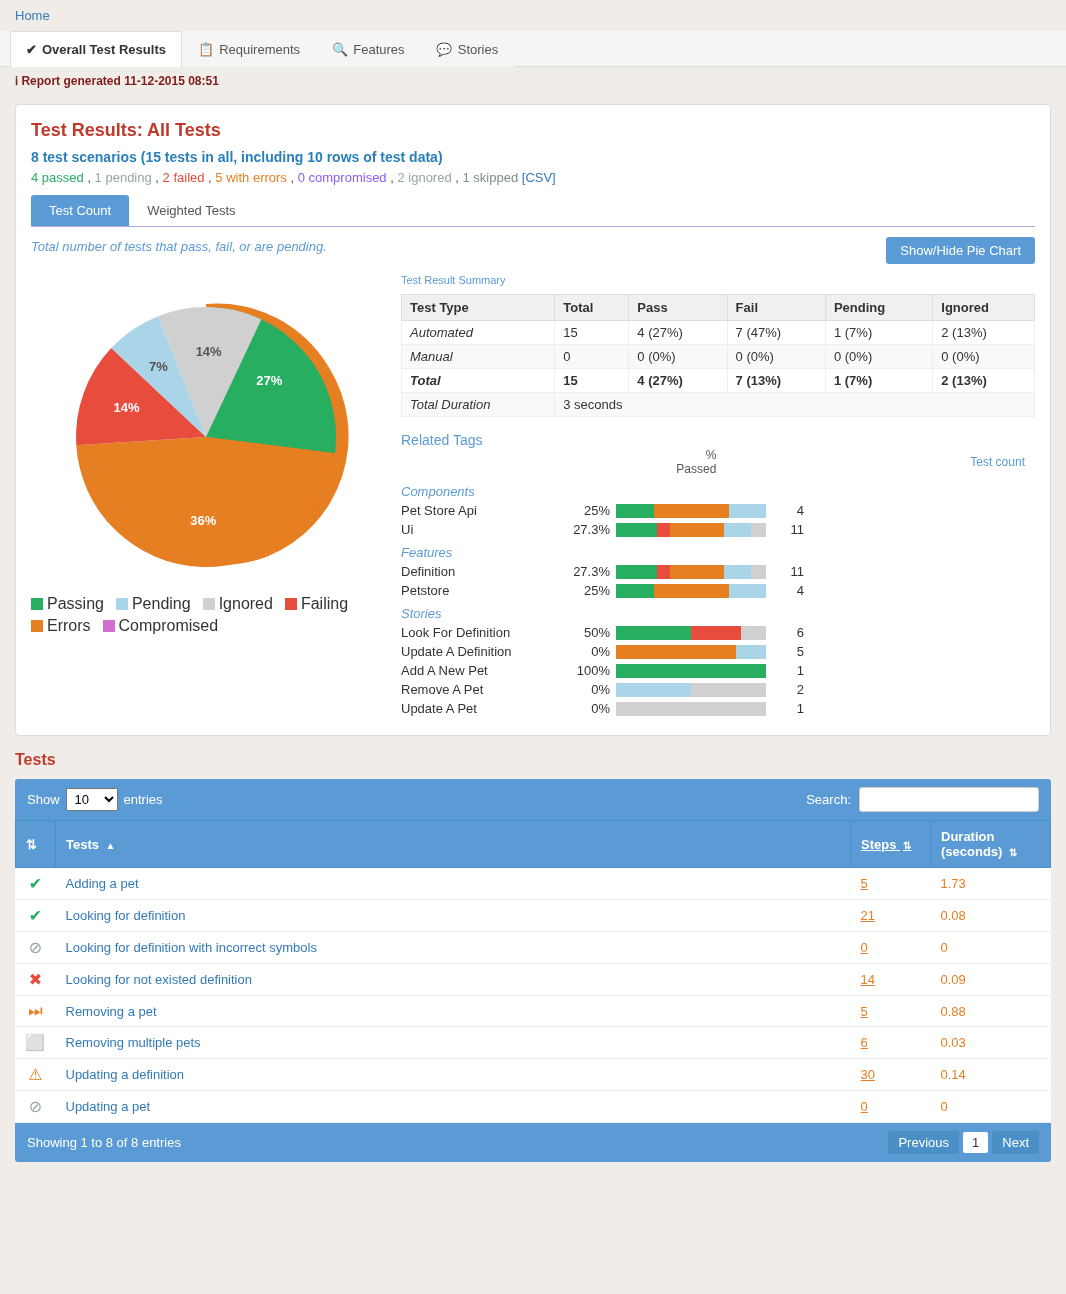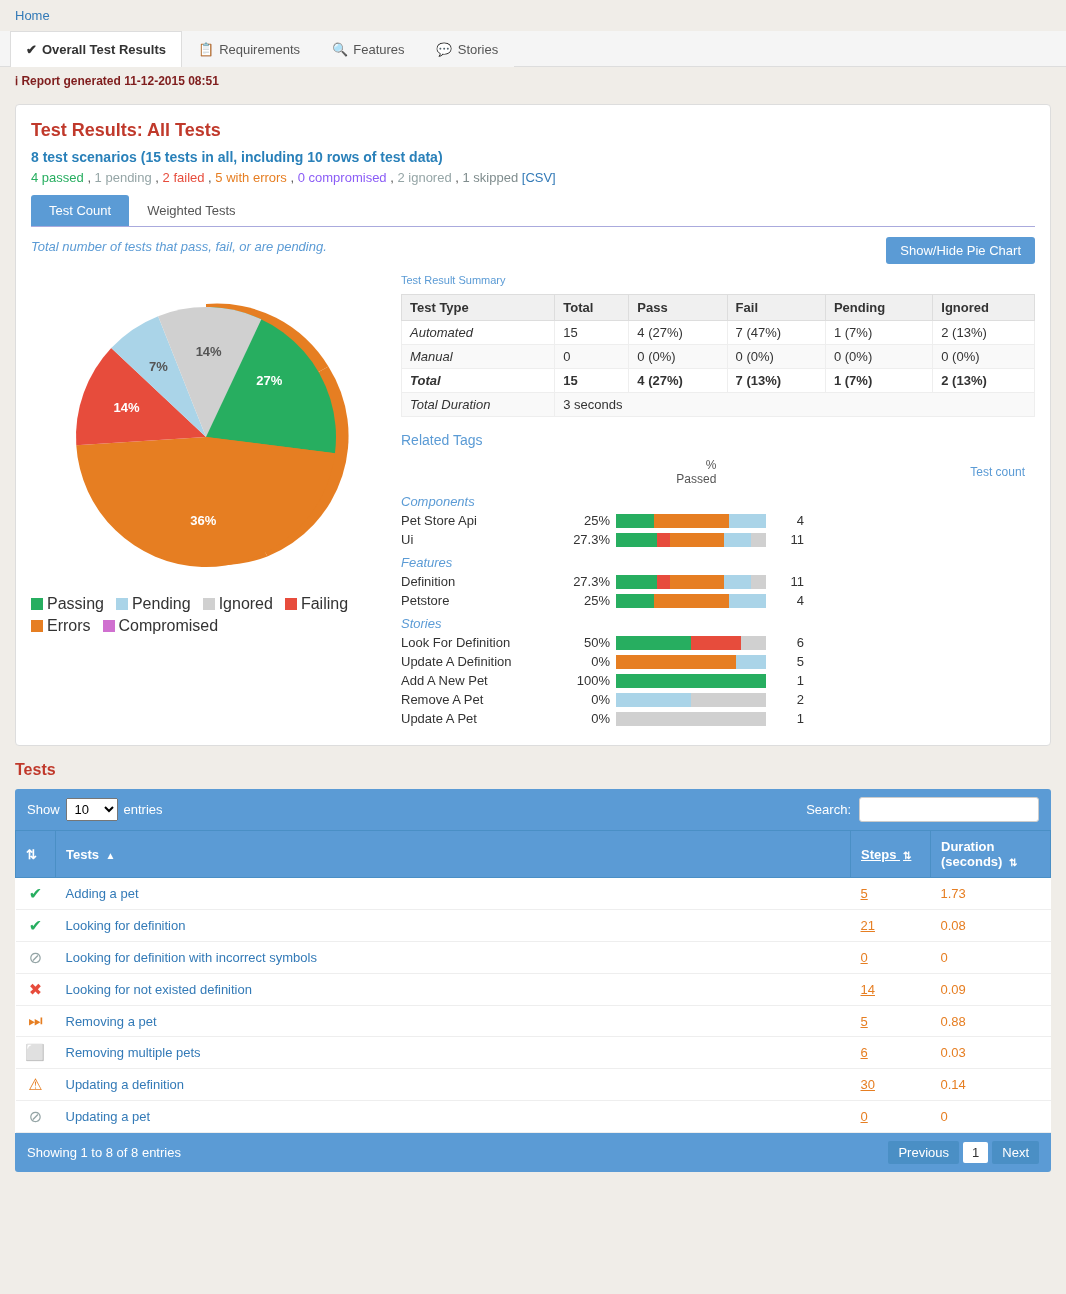--- a/index.html
+++ b/index.html
@@ -40,21 +40,21 @@
     .legend-box { width: 12px; height: 12px; display: inline-block; }
 
     .summary-table-section { flex: 1; }
     .summary-table-title { color: #5b9bd5; font-size: 11px; margin-bottom: 8px; }
     .data-table { width: 100%; border-collapse: collapse; font-size: 13px; }
     .data-table th { background: #f0f0f0; padding: 5px 8px; text-align: left; border: 1px solid #ddd; }
     .data-table td { padding: 4px 8px; border: 1px solid #eee; }
     .data-table tr:nth-child(even) { background: #f9f9f9; }
 
     .tags-section { margin-top: 15px; }
-    .tags-title { color: #5b9bd5; font-size: 14px; margin-bottom: 10px; }
+    .tags-title { color: #5b9bd5; font-size: 14px; margin-bottom: 0; }
     .tags-header { display: flex; justify-content: space-between; align-items: center; font-size: 12px; color: #555; margin-bottom: 5px; padding-right: 10px; }
     .tag-category { color: #5b9bd5; font-style: italic; font-size: 13px; margin: 8px 0 4px; }
     .tag-row { display: flex; align-items: center; margin-bottom: 4px; font-size: 13px; }
     .tag-name { width: 160px; flex-shrink: 0; }
     .tag-pct { width: 55px; text-align: right; flex-shrink: 0; padding-right: 6px; }
     .tag-bar-wrap { width: 150px; height: 14px; background: #eee; display: flex; flex-shrink: 0; }
     .tag-count { margin-left: 8px; width: 30px; text-align: right; }
     .bar-pass { background: #27ae60; height: 100%; }
     .bar-fail { background: #e74c3c; height: 100%; }
     .bar-error { background: #e67e22; height: 100%; }

